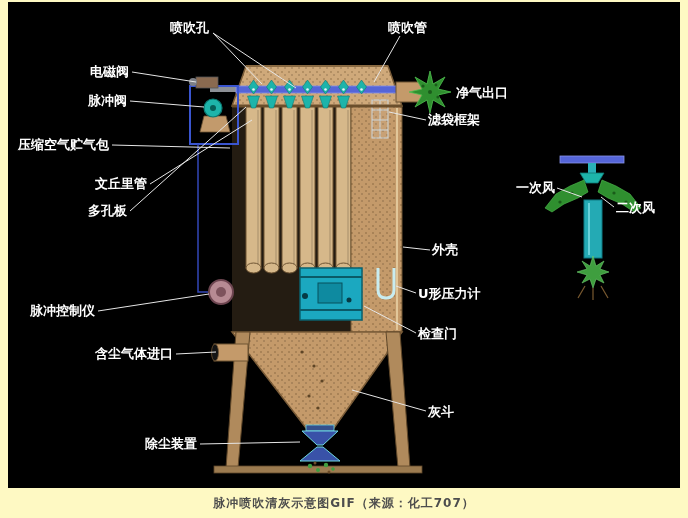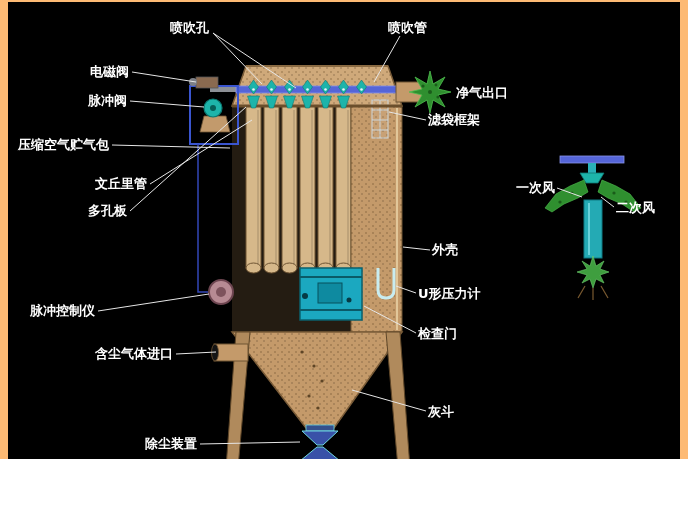--- a/index.html
+++ b/index.html
@@ -1,16 +1,16 @@
 <!DOCTYPE html>
 <html><head>
 <meta charset="utf-8">
 <style>
   html,body{margin:0;padding:0;background:#ffffff;}
-  .stage{position:relative;width:688px;height:459px;background:#fdba74;overflow:hidden;
+  .stage{position:relative;width:688px;height:518px;background:#fef9c3;overflow:hidden;
          font-family:"DejaVu Sans","Liberation Sans",sans-serif;}
   svg{position:absolute;left:0;top:0;display:block;}
   .lbl{font:bold 13px "DejaVu Sans","Liberation Sans",sans-serif;fill:#ffffff;}
   .ld{stroke:#e6e6e6;stroke-width:1;}
   .caption{position:absolute;left:0;top:495px;width:100%;text-align:center;
            font-weight:bold;font-size:12px;color:#4d4d4d;letter-spacing:1px;}
 </style>
 </head>
 <body>
 
@@ -238,13 +238,14 @@
     <text class="lbl" x="428" y="124">滤袋框架</text>
     <text class="lbl" x="432" y="254">外壳</text>
     <text class="lbl" x="418" y="298">U形压力计</text>
     <text class="lbl" x="418" y="338">检查门</text>
     <text class="lbl" x="428" y="416">灰斗</text>
     <text class="lbl" x="516" y="192">一次风</text>
     <text class="lbl" x="616" y="212">二次风</text>
   </g>
 </svg>
 
+<div class="caption">脉冲喷吹清灰示意图GIF（来源：化工707）</div>
 </div>
 
 </body></html>

